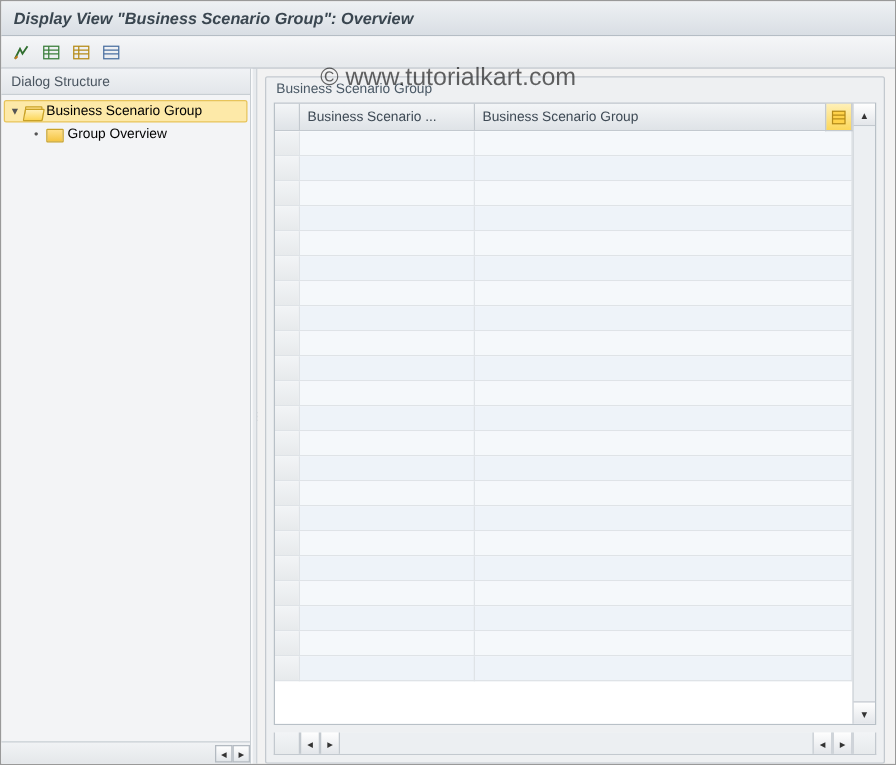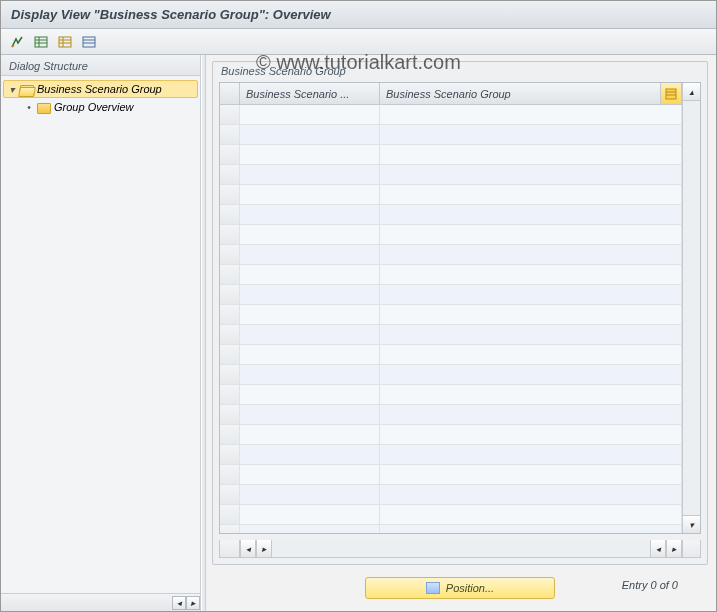--- a/index.html
+++ b/index.html
@@ -46,21 +46,20 @@
     top: 50px; left: 50%; transform: translateX(-50%);
     color: #000000;
     font-size: 20px;
     opacity: 0.6;
     pointer-events: none;
     z-index: 50;
   }
   .content {
     display: flex;
     height: calc(100% - 54px);
-    font-style: italic;
   }
   .sidebar {
     width: 200px;
     background: #f3f4f6;
     border-right: 1px solid #c8ced3;
     position: relative;
     display:flex; flex-direction:column;
   }
   .sidebar-header {
     font-size: 11px;
@@ -458,21 +457,14 @@
           <div class="sbtn">◂</div>
           <div class="sbtn">▸</div>
           <div class="strack"></div>
           <div class="sbtn">◂</div>
           <div class="sbtn">▸</div>
         </div>
         <div class="corner"></div>
       </div>
     </div>
 
-    <div class="footer">
-      <div class="position-btn">
-        <span class="picon"></span>
-        <span>Position...</span>
-      </div>
-      <div class="entry-text">Entry 0 of 0</div>
-    </div>
   </div>
 </div>
 
 </body></html>

